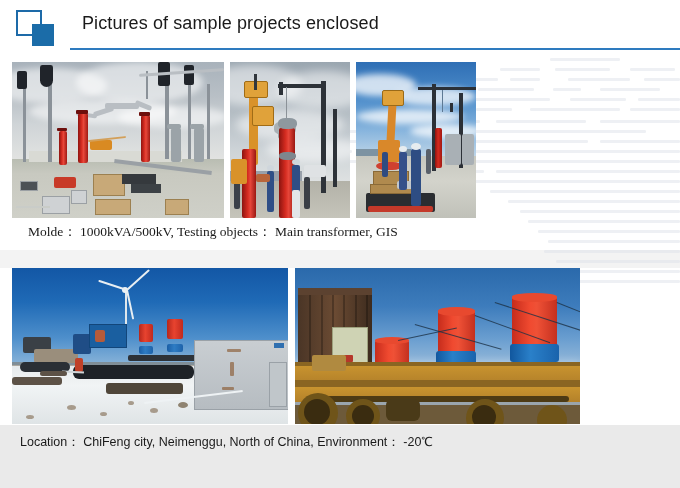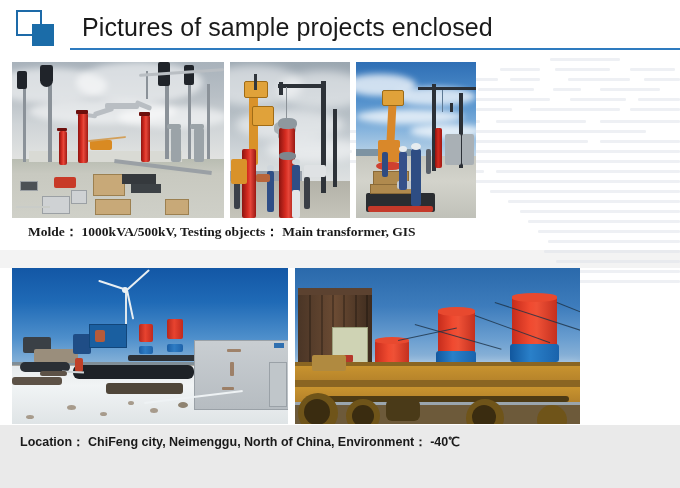--- a/index.html
+++ b/index.html
@@ -25,21 +25,21 @@
   .logo .sq-outline{
     position:absolute;left:0;top:0;width:26px;height:26px;
     border:2px solid #1d6aa8;background:#ffffff;box-sizing:border-box;
   }
   .logo .sq-solid{
     position:absolute;left:16px;top:14px;width:22px;height:22px;
     background:#1b6ca8;
   }
   .title{
     position:absolute;left:82px;top:13px;
-    font-size:25px;color:#1a1a1a;letter-spacing:.1px;white-space:nowrap;
+    font-size:18px;color:#1a1a1a;letter-spacing:.1px;white-space:nowrap;
   }
   .title-rule{
     position:absolute;left:70px;top:48px;width:610px;height:2px;background:#2e7bbf;
   }
 
   
   .photo{position:absolute;overflow:hidden;background:#9aa5ad;}
   .ph-inner{position:absolute;inset:0;}
 
   
@@ -151,21 +151,21 @@
     position:absolute;left:22px;top:224px;width:500px;
     font-family:"Liberation Serif", serif;
     font-size:13.5px;color:#1a1a1a;line-height:16px;
   }
   .caption-sans{
     position:absolute;left:14px;top:434px;width:560px;
     font-family:"Liberation Sans", sans-serif;
     font-size:12.5px;color:#1a1a1a;line-height:17px;
   }
   .cap-line{white-space:nowrap;}
-  .cap-line.indent{padding-left:6px;font-weight:bold;}
+  .cap-line.indent{padding-left:6px;}
 
   
   .lower-tint{position:absolute;left:0;top:425px;width:680px;height:63px;background:#eaeaea;}
   .mid-tint{position:absolute;left:0;top:250px;width:680px;height:18px;background:#f3f3f3;}
 </style>
 </head>
 <body>
 
 <div class="slide">
 
@@ -469,16 +469,16 @@
       <div style="position:absolute;left:32%;top:84%;width:34px;height:22px;background:#4a3a18;border-radius:6px;"></div>
       <div style="position:absolute;left:6%;top:56%;width:12%;height:10%;background:#b08a40;border-radius:2px;"></div>
     </div>
   </div>
 
   <div class="caption-serif">
     <div class="cap-line indent">Molde：  1000kVA/500kV, Testing objects：  Main transformer, GIS</div>
   </div>
 
   <div class="caption-sans">
-    <div class="cap-line indent">Location： ChiFeng city, Neimenggu, North of China, Environment：  -40℃</div>
+    <div class="cap-line indent">Location： ChiFeng city, Neimenggu, North of China, Environment：  -20℃</div>
   </div>
 
 </div>
 
 </body></html>

